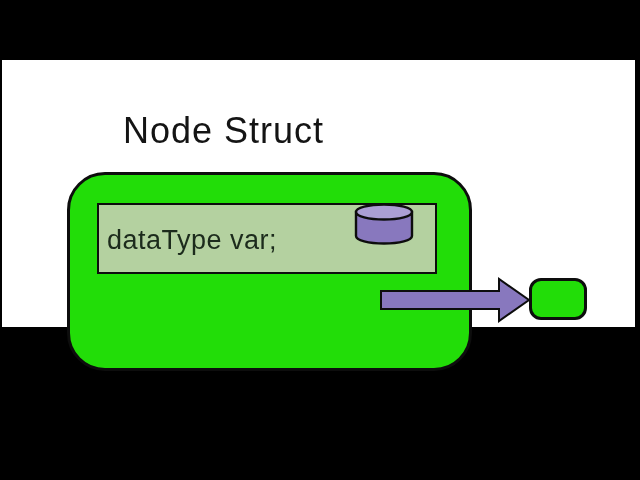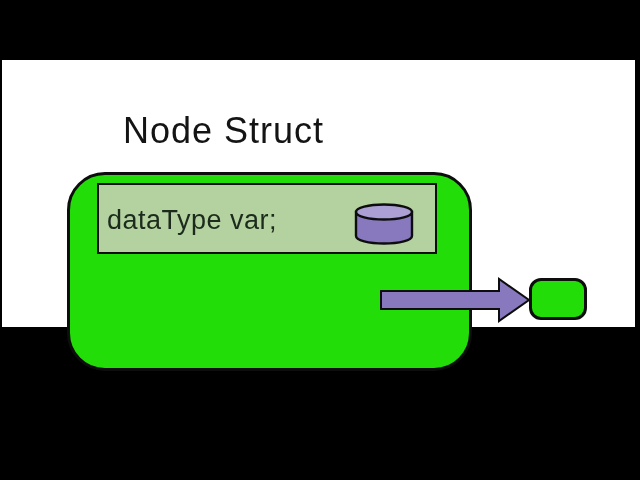--- a/index.html
+++ b/index.html
@@ -46,20 +46,21 @@
   }
   .field-row {
     position: absolute;
     left: 95px;
     width: 336px;
     height: 67px;
     background: var(--field-green, #b4d1a0);
     border: 2px solid var(--outline, #0d0d0d);
     display: flex;
     align-items: center;
+    margin-top: 20px;
   }
   .field-row.row-1 { top: 123px; }
   .field-row.row-2 { top: 203px; }
   .field-text {
     font-size: 27px;
     letter-spacing: 0.5px;
     color: var(--text, #1c2b1c);
     padding-left: 8px;
     padding-top: 3px;
     white-space: nowrap;

